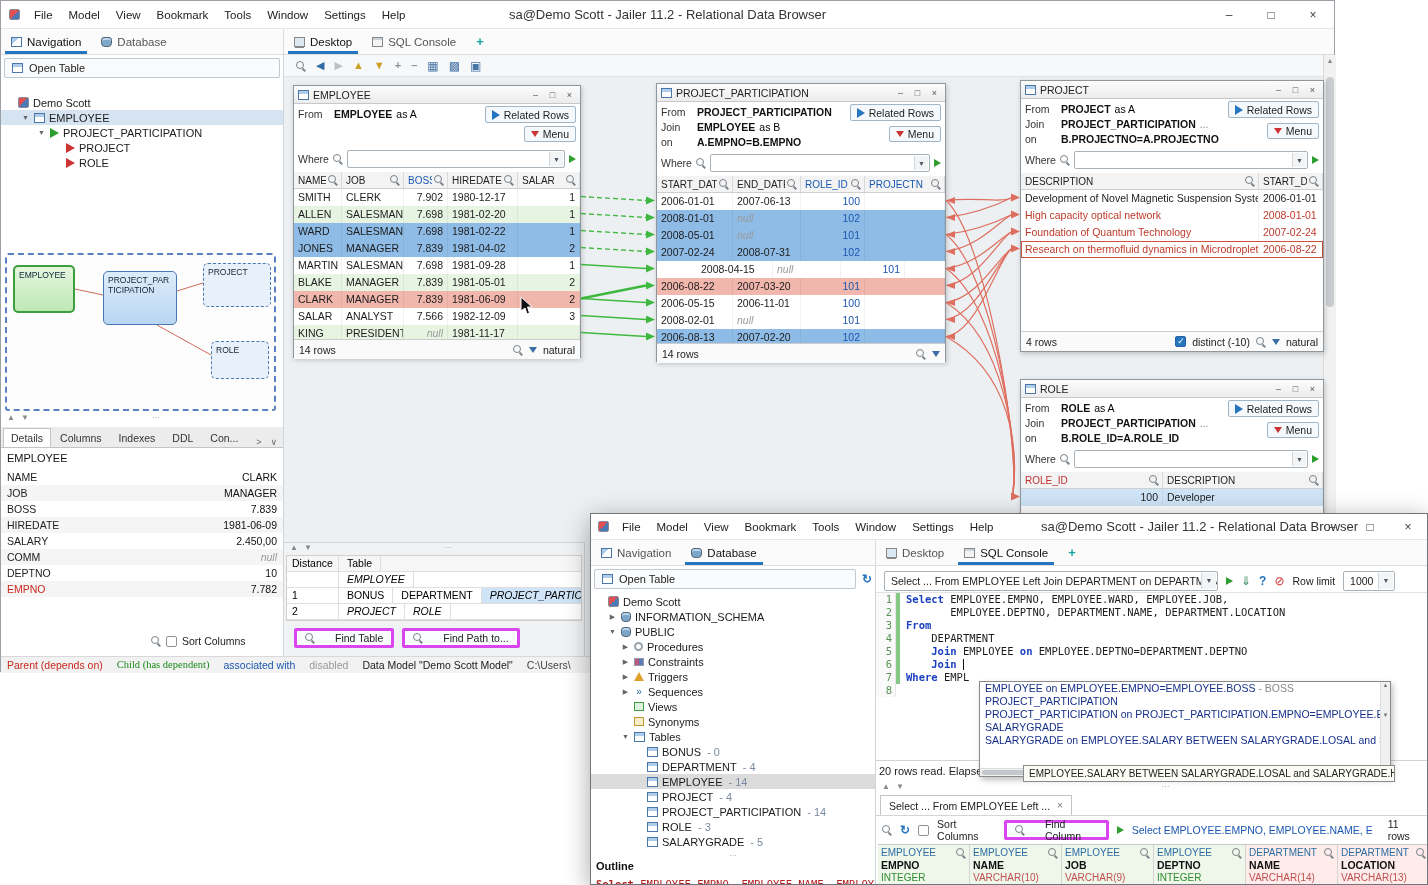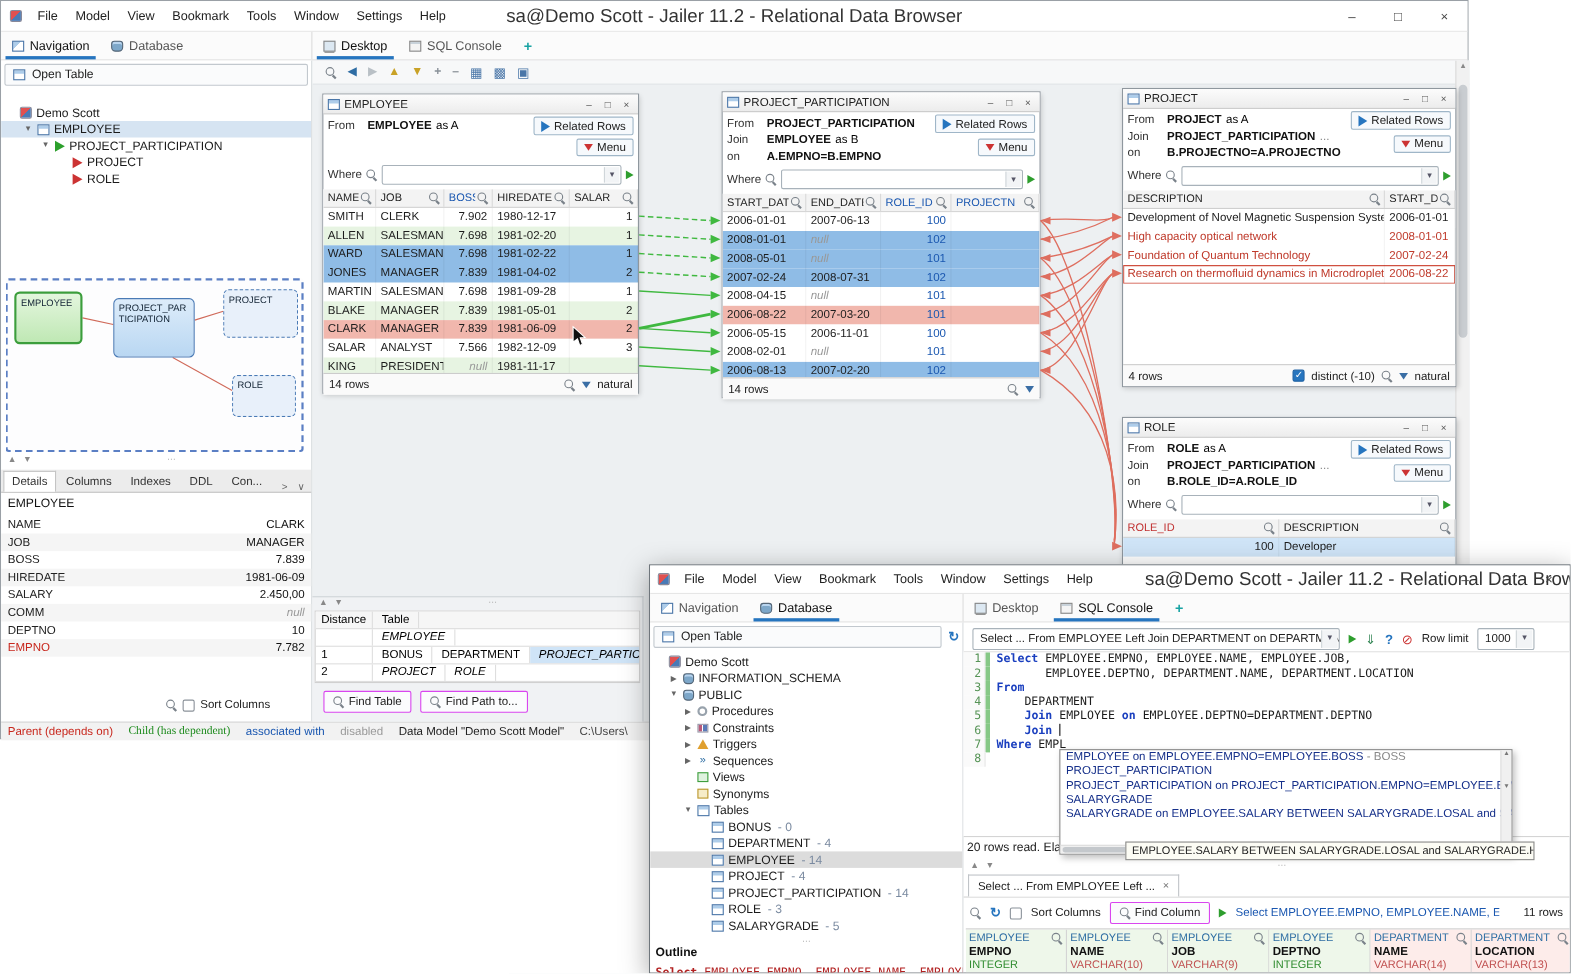--- a/index.html
+++ b/index.html
@@ -27,21 +27,21 @@
 .ico-procedures{width:9px;height:9px;border:2px solid #98a2ac;border-radius:50%}
 .ico-constraints{width:10px;height:8px;background:linear-gradient(90deg,#b85a7a 0 45%,#fff 45% 55%,#5a7ab8 55% 100%);border:1px solid #99a}
 .ico-triggers{width:0;height:0;border-left:5px solid transparent;border-right:5px solid transparent;border-bottom:9px solid #e0a030}
 .ico-sequences{width:10px;height:10px;color:#2d6da3;font-size:10px;line-height:10px;text-align:center}
 .ico-sequences::after{content:"»"}
 .ico-views{width:10px;height:9px;border:1px solid #3f9e3f;background:#dff2df}
 .ico-synonyms{width:10px;height:9px;border:1px solid #bb9933;background:#f6ecc8}
 
 .osbar{height:28px;background:#fff;display:flex;align-items:center;position:relative;border-bottom:1px solid #e6e6e6}
 .mi{font-size:11.5px;padding:0 8px;color:#222;white-space:nowrap}
-.os-title{position:absolute;font-size:17px;color:#333;white-space:nowrap}
+.os-title{position:absolute;font-size:13px;color:#333;white-space:nowrap}
 .os-ctrls{position:absolute;right:0;top:0;height:100%;display:flex}
 .os-btn{width:42px;display:flex;align-items:center;justify-content:center;font-size:12px;color:#444}
 .tabrow{height:26px;background:#fbfbfb;border-bottom:1px solid #ddd;display:flex;align-items:stretch;position:relative}
 .tab{display:flex;align-items:center;gap:5px;padding:0 10px;font-size:11.5px;color:#555;position:relative;white-space:nowrap}
 .tab.active{color:#111}
 .tab.active::after{content:"";position:absolute;left:4px;right:4px;bottom:0;height:3px;background:#2675bf}
 .tico{width:11px;height:10px;display:inline-block;flex:none}
 .tico-nav{border:1px solid #4a76a8;background:linear-gradient(135deg,#aecdea 0 40%,#fff 40% 100%)}
 .tico-db{border-radius:3px 3px 4px 4px;background:#7da7c9;border:1px solid #567;box-shadow:inset 0 2px 0 #b8d4ee}
 .tico-desk{border:1px solid #888;background:#dce8f2;box-shadow:0 2px 0 -1px #888}
@@ -114,41 +114,41 @@
 
 #mw-closure{position:absolute;left:283px;top:541px;width:301px;height:114px;background:#f0f2f4;border-right:1px solid #cfd4d8;border-top:1px solid #cfd4d8;z-index:20}
 .cl-grid{margin:2px 0 0 2px;width:296px;background:#fff;border:1px solid #d0d0d0;font-size:10.5px}
 .cl-r{display:flex;height:16px;border-bottom:1px solid #dedede;align-items:stretch}
 .cl-d{width:52px;flex:none;border-right:1px solid #dedede;padding:0 5px;line-height:15px}
 .cl-t{display:flex;flex:1;overflow:hidden}
 .cl-cell{padding:0 8px;line-height:15px;border-right:1px solid #dedede;white-space:nowrap}
 .cl-cell.it{font-style:italic}
 .cl-cell.sel{background:#cfe4f7}
 .cl-h{background:#f6f6f6}
-.fbtn{display:inline-flex;align-items:center;gap:4px;height:20px;padding:0 8px;border:1px solid #d946ef;background:#fbfcfd;border-radius:2px;font-size:10.5px;color:#222}
+.fbtn{display:inline-flex;align-items:center;gap:20px;height:20px;padding:0 8px;border:3px solid #d946ef;background:#fbfcfd;border-radius:2px;font-size:10.5px;color:#222}
 #mw-status{position:absolute;left:0;top:655px;width:1335px;height:17px;background:#f2f2f2;border-top:1px solid #d8d8d8;display:flex;gap:14px;align-items:center;padding:0 6px;font-size:10.5px;white-space:nowrap;overflow:hidden}
 .sortrow{position:absolute;left:150px;top:580px;display:flex;align-items:center;gap:5px;font-size:10.5px;color:#222}
 
 #sqlwin{position:absolute;left:590px;top:513px;width:838px;height:372px;background:#fff;border:1px solid #6f767c;box-shadow:0 6px 24px rgba(0,0,0,.35);z-index:100;overflow:hidden}
 #sw-left{position:absolute;left:0;top:52px;width:285px;bottom:0;background:#fff;border-right:1px solid #cfd4d8}
 #sw-console{position:absolute;left:285px;top:52px;right:0;bottom:0;background:#fff}
 .sw-topbar{position:absolute;left:0;top:4px;right:0;height:22px;display:flex;align-items:center;gap:8px;padding:0 8px}
 .qcombo{position:relative;width:334px;height:20px;border:1px solid #a8b2ba;border-radius:2px;background:#fff;font-size:10.5px;color:#222;padding:3px 20px 0 6px;white-space:nowrap;overflow:hidden}
 .qcombo .dd{position:absolute;right:1px;top:1px;bottom:1px;width:15px;background:#f2f4f6;border-left:1px solid #d0d6da;text-align:center;font-size:7px;color:#556;line-height:16px}
 .ticon{font-size:12px;line-height:1}
 #sw-editor{position:absolute;left:0;top:26px;right:0;height:169px;border-top:1px solid #e2e2e2;border-bottom:1px solid #d4d4d4;overflow:hidden;background:#fff}
 .ed-line{display:flex;height:13px;line-height:13px;font-family:"DejaVu Sans Mono",monospace;font-size:10.5px}
 .ed-num{width:20px;text-align:right;color:#569456;background:#fafafa;border-right:1px solid #e6e6e6;padding-right:3px;flex:none}
 .ed-bar{width:4px;flex:none}
 .ed-bar.on{background:#86c886}
 .ed-code{white-space:pre;padding-left:6px}
 .tok-kw{color:#1a3fbf;font-weight:bold}
 .tok-id{color:#1c1c1c}
 .caret{display:inline-block;width:1.5px;height:11px;background:#111;vertical-align:-2px}
-#sw-popup{position:absolute;left:87px;top:115px;width:412px;height:96px;background:#fff;border:1px solid #8a8a8a;box-shadow:2px 3px 6px rgba(0,0,0,.25);z-index:40;overflow:hidden}
+#sw-popup{position:absolute;left:103px;top:115px;width:412px;height:96px;background:#fff;border:1px solid #8a8a8a;box-shadow:2px 3px 6px rgba(0,0,0,.25);z-index:40;overflow:hidden}
 .ac-item{height:13px;line-height:13px;font-size:10.5px;padding:0 5px;color:#16308a;white-space:nowrap;overflow:hidden}
 .ac-note{color:#888}
 .ac-hscroll{position:absolute;left:0;right:10px;bottom:0;height:8px;background:#f0f0f0;border-top:1px solid #ddd}
 .ac-hscroll .th{position:absolute;left:2px;width:110px;top:1px;bottom:1px;background:#c4c8cc;border-radius:3px}
 .ac-vscroll{position:absolute;right:0;top:0;bottom:0;width:10px;background:#f0f0f0;border-left:1px solid #ddd;font-size:6px;color:#777;text-align:center}
 #sw-status{position:absolute;left:3px;top:197px;height:16px;font-size:11px;color:#222;display:flex;align-items:center}
 #sw-tooltip{position:absolute;left:147px;top:199px;width:372px;height:17px;background:#fcfcf4;border:1px solid #8a8a8a;font-size:10px;color:#222;line-height:15px;padding:0 5px;z-index:45;white-space:nowrap;overflow:hidden}
 #sw-split{position:absolute;left:0;top:213px;right:0;height:15px;display:flex;align-items:center;padding:0 6px;font-size:8px;color:#888;gap:6px}
 #sw-rtabs{position:absolute;left:0;top:228px;right:0;height:22px;border-bottom:1px solid #d4d4d4;display:flex;align-items:flex-end;padding:0 4px}
 .rtab{display:flex;align-items:center;gap:7px;height:20px;border:1px solid #c0c4c8;border-bottom:none;background:#fff;font-size:10.5px;color:#222;padding:0 8px;white-space:nowrap}
@@ -543,21 +543,21 @@
               <div class="bw-cell fkv" style="width: 64px; text-align: right;">101</div>
               <div class="bw-cell" style="flex: 1 1 0%;"></div>
             </div>
             <div class="bw-row st-selected">
               <div class="bw-cell" style="width: 76px;">2007-02-24</div>
               <div class="bw-cell" style="width: 68px;">2008-07-31</div>
               <div class="bw-cell fkv" style="width: 64px; text-align: right;">102</div>
               <div class="bw-cell" style="flex: 1 1 0%;"></div>
             </div>
             <div class="bw-row st-plain">
-              <div class="bw-cell" style="width: 76px;">2008-04-15</div>
+              <div class="bw-cell" style="width: 76px; margin-left: 40px;">2008-04-15</div>
               <div class="bw-cell nullv" style="width: 68px;">null</div>
               <div class="bw-cell fkv" style="width: 64px; text-align: right;">101</div>
               <div class="bw-cell" style="flex: 1 1 0%;"></div>
             </div>
             <div class="bw-row st-hl-red">
               <div class="bw-cell" style="width: 76px;">2006-08-22</div>
               <div class="bw-cell" style="width: 68px;">2007-03-20</div>
               <div class="bw-cell fkv" style="width: 64px; text-align: right;">101</div>
               <div class="bw-cell" style="flex: 1 1 0%;"></div>
             </div>
@@ -996,21 +996,21 @@
         <span class="ticon" style="color:#3a8a5a">⇓</span>
         <span class="ticon" style="color:#2675bf;font-weight:bold">?</span>
         <span class="ticon" style="color:#cc3333">⊘</span>
         <span style="font-size:10.5px;color:#222">Row limit</span>
         <span class="qcombo" style="width:52px"><span>1000</span><span class="dd">▼</span></span>
       </div>
       <div id="sw-editor">
           <div class="ed-line">
             <span class="ed-num">1</span>
             <span class="ed-bar on"></span>
-            <span class="ed-code"><span class="tok-kw">Select</span><span class="tok-id"> EMPLOYEE.EMPNO, EMPLOYEE.NAME, EMPLOYEE.JOB,</span></span>
+            <span class="ed-code"><span class="tok-kw">Select</span><span class="tok-id"> EMPLOYEE.EMPNO, EMPLOYEE.WARD, EMPLOYEE.JOB,</span></span>
           </div>
           <div class="ed-line">
             <span class="ed-num">2</span>
             <span class="ed-bar on"></span>
             <span class="ed-code"><span class="tok-id">       EMPLOYEE.DEPTNO, DEPARTMENT.NAME, DEPARTMENT.LOCATION</span></span>
           </div>
           <div class="ed-line">
             <span class="ed-num">3</span>
             <span class="ed-bar on"></span>
             <span class="ed-code"><span class="tok-kw">From</span></span>

